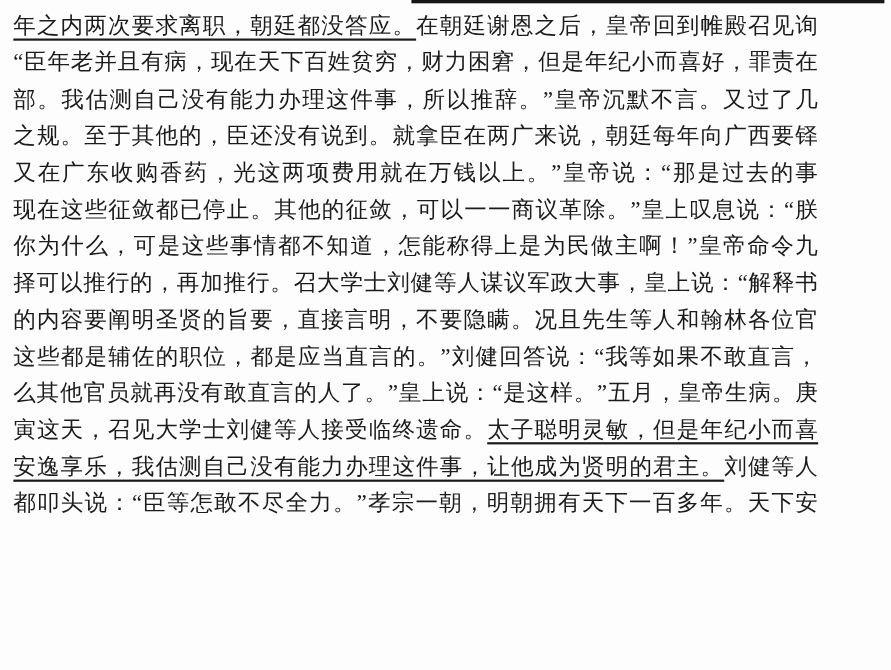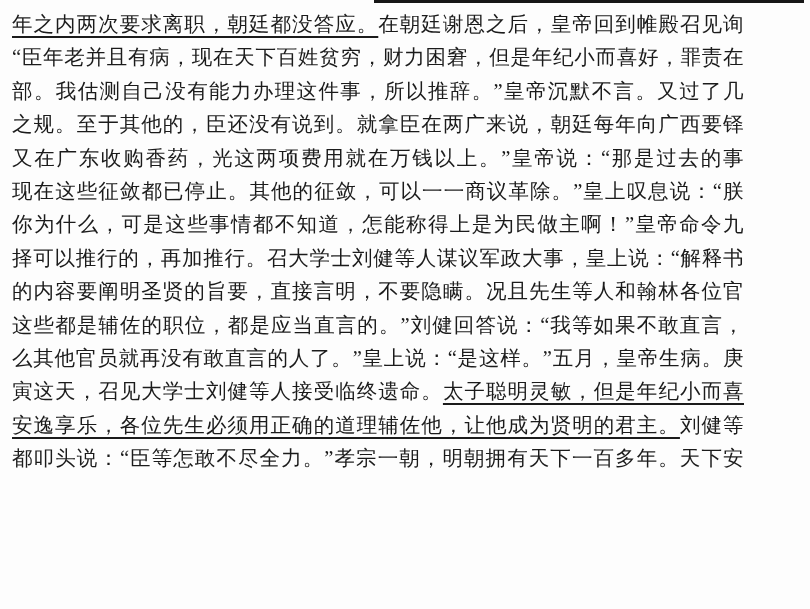--- a/index.html
+++ b/index.html
@@ -63,16 +63,16 @@
       <div class="line"><span class="seg">部。我估测自己没有能力办理这件事，所以推辞。”皇帝沉默不言。又过了几天，</span></div>
       <div class="line"><span class="seg">之规。至于其他的，臣还没有说到。就拿臣在两广来说，朝廷每年向广西要铎木，</span></div>
       <div class="line"><span class="seg">又在广东收购香药，光这两项费用就在万钱以上。”皇帝说：“那是过去的事情，</span></div>
       <div class="line"><span class="seg">现在这些征敛都已停止。其他的征敛，可以一一商议革除。”皇上叹息说：“朕在</span></div>
       <div class="line"><span class="seg">你为什么，可是这些事情都不知道，怎能称得上是为民做主啊！”皇帝命令九</span></div>
       <div class="line"><span class="seg">择可以推行的，再加推行。召大学士刘健等人谋议军政大事，皇上说：“解释书</span></div>
       <div class="line"><span class="seg">的内容要阐明圣贤的旨要，直接言明，不要隐瞒。况且先生等人和翰林各位官员，</span></div>
       <div class="line"><span class="seg">这些都是辅佐的职位，都是应当直言的。”刘健回答说：“我等如果不敢直言，那</span></div>
       <div class="line"><span class="seg">么其他官员就再没有敢直言的人了。”皇上说：“是这样。”五月，皇帝生病。庚</span></div>
       <div class="line"><span class="seg">寅这天，召见大学士刘健等人接受临终遗命。</span><span class="seg u">太子聪明灵敏，但是年纪小而喜好</span></div>
-      <div class="line"><span class="seg u">安逸享乐，各位先生必须用正确的道理辅佐他，让他成为贤明的君主。</span><span class="seg">刘健等人</span></div>
+      <div class="line"><span class="seg u">安逸享乐，我估测自己没有能力办理这件事，让他成为贤明的君主。</span><span class="seg">刘健等人</span></div>
       <div class="line"><span class="seg">都叩头说：“臣等怎敢不尽全力。”孝宗一朝，明朝拥有天下一百多年。天下安定，</span></div>
     </div>
 </div>
 
 </body></html>

